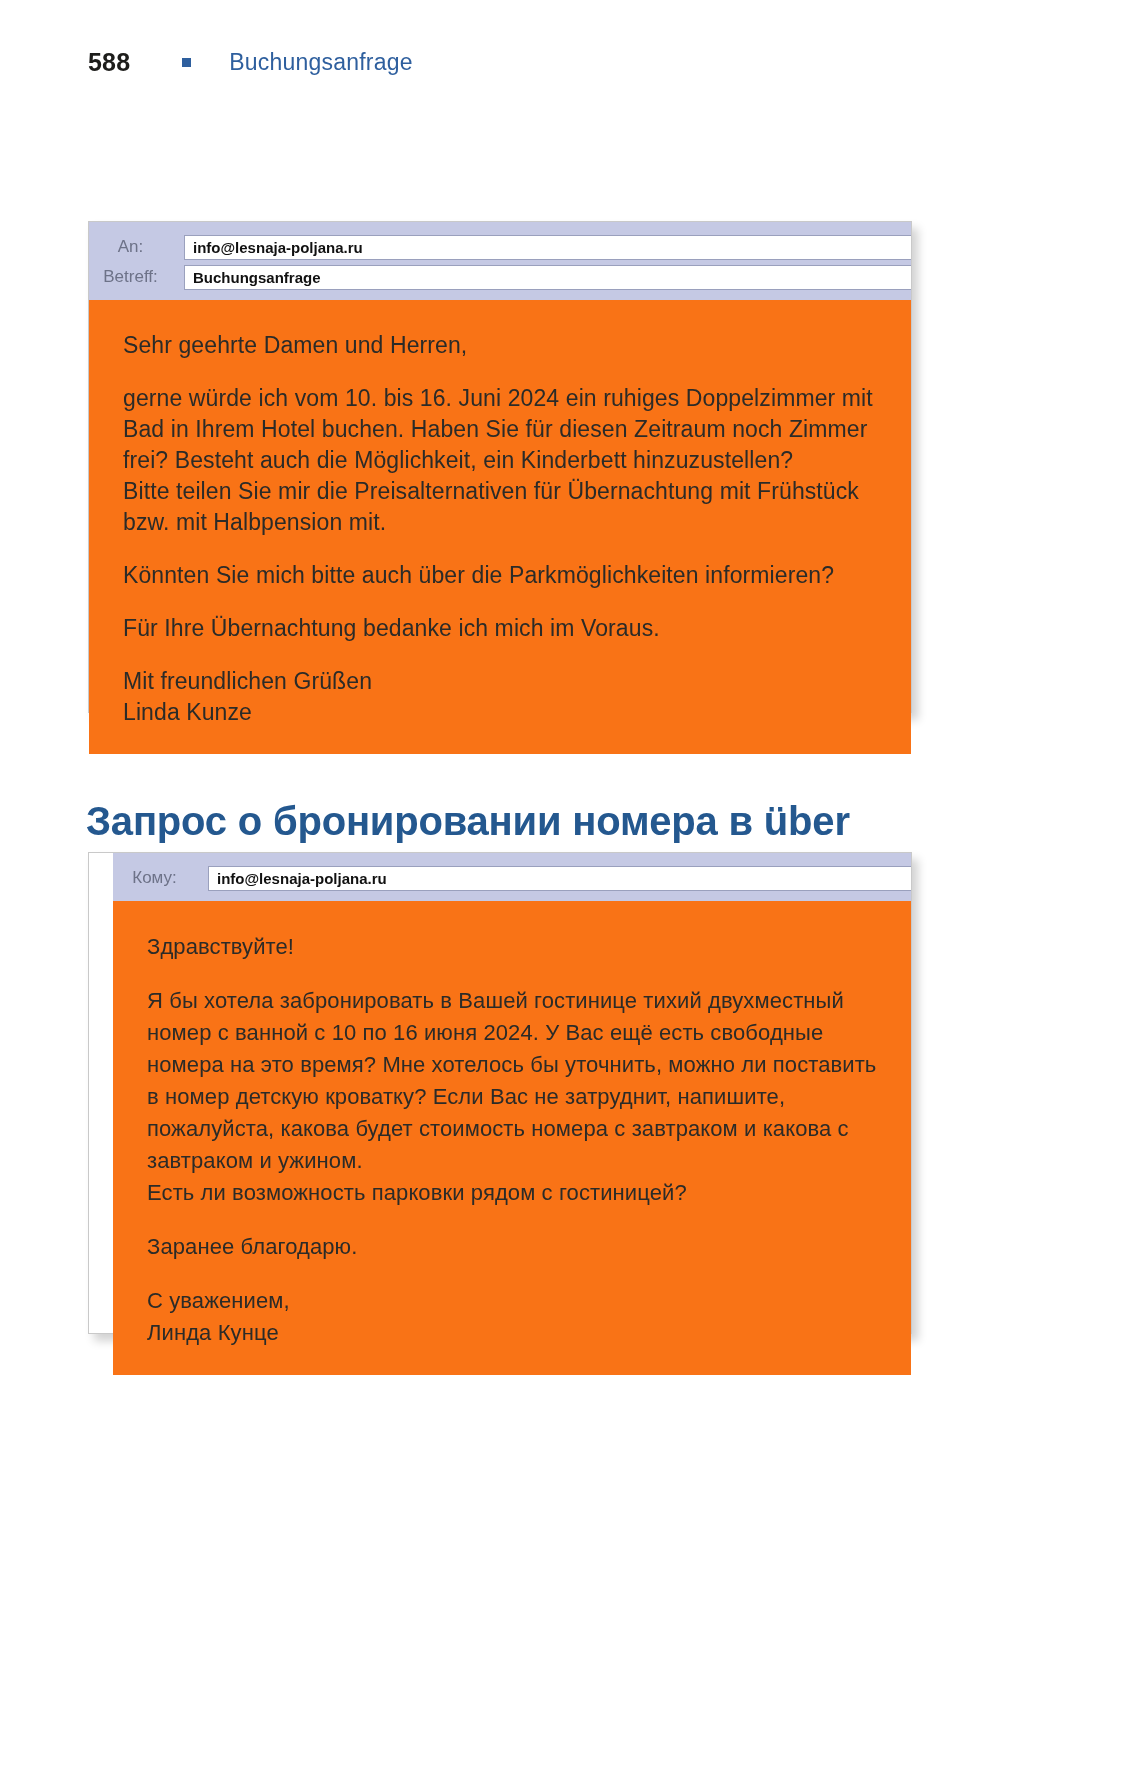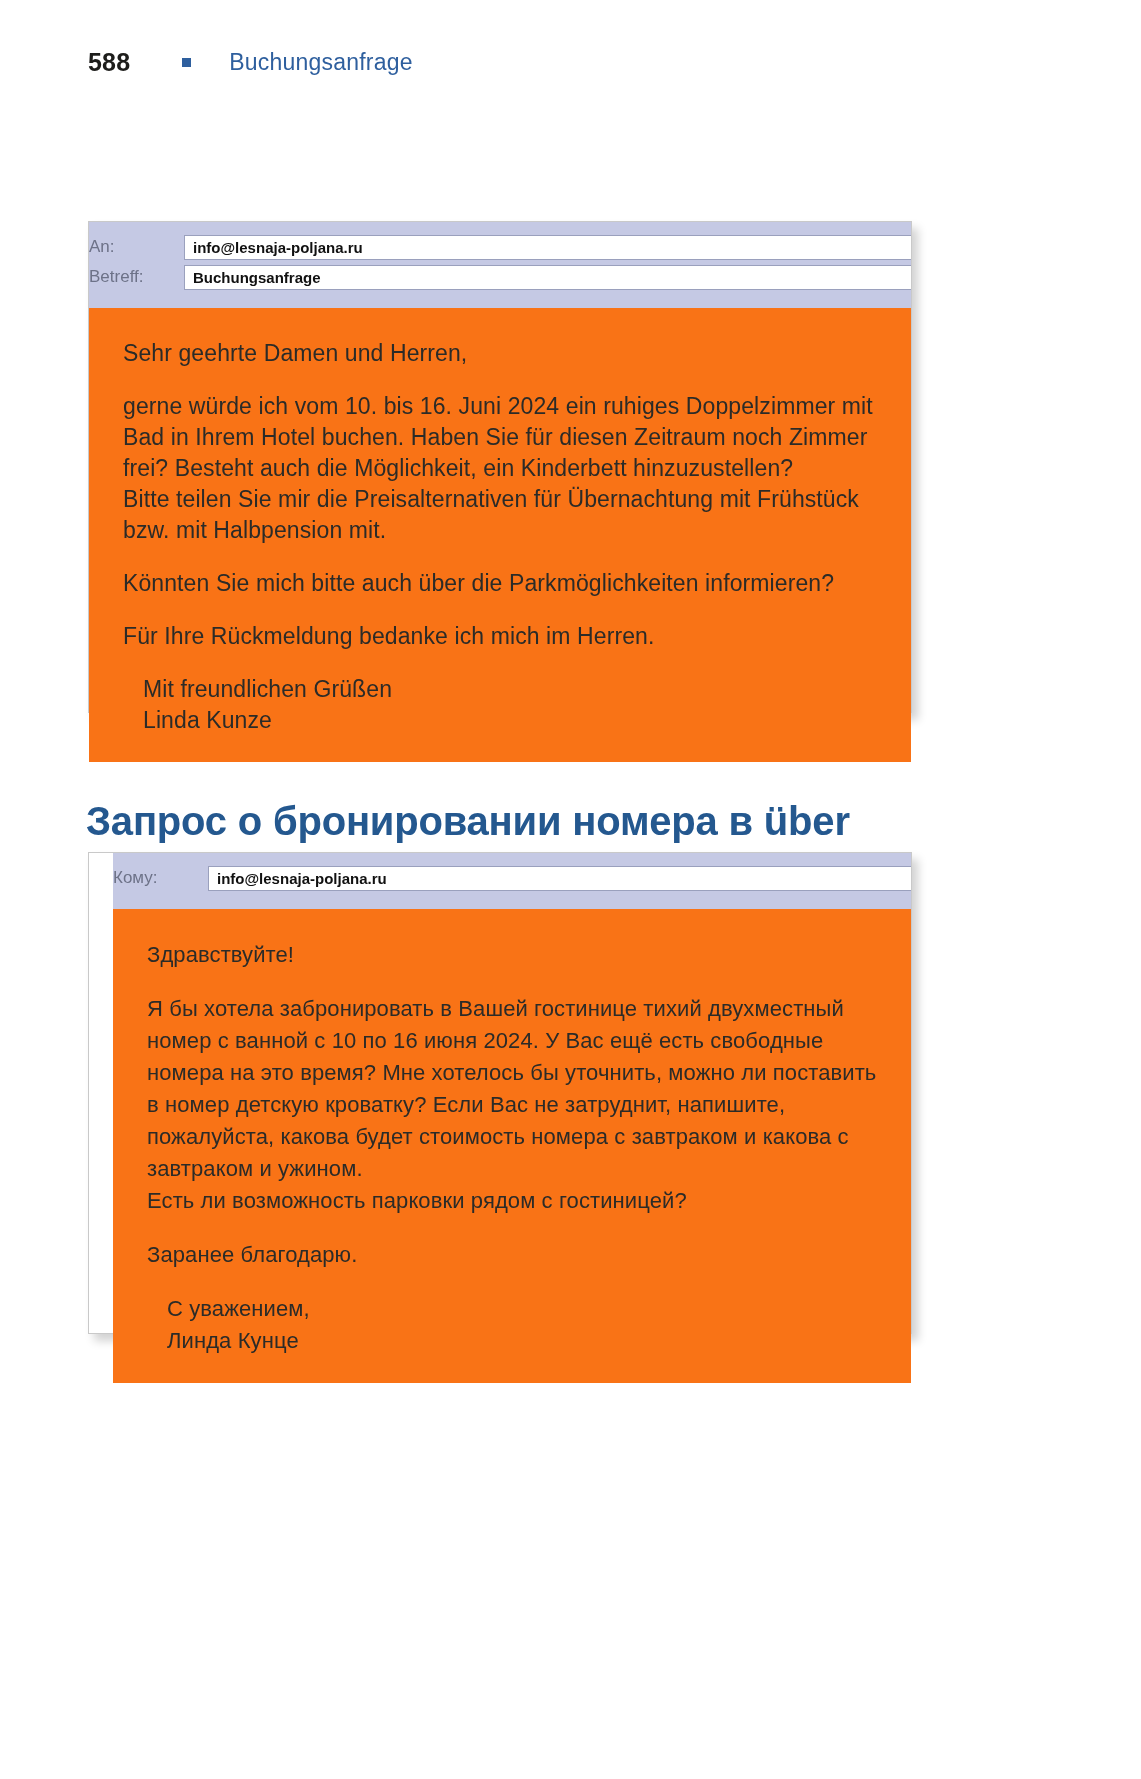--- a/index.html
+++ b/index.html
@@ -82,25 +82,25 @@
   .mail-head {
     background: #c5c9e4;
     padding: 12px 0 10px 0;
   }
   .mail-row {
     display: flex;
     align-items: center;
     height: 26px;
     margin-bottom: 4px;
   }
-  .mail-row:last-child { margin-bottom: 8px; }
+  .mail-row:last-child { margin-bottom: 0; }
 
   .mail-label {
     width: 95px;
-    text-align: left;
+    text-align: center;
     padding-right: 12px;
     font-size: 17px;
     color: #6d7288;
     font-family: "Liberation Sans", sans-serif;
     box-sizing: border-box;
     flex: none;
   }
   .mail-label.ru { width: 95px; }
 
   .mail-input {
@@ -126,21 +126,21 @@
     background: #f97316;
   }
   .mail-body p {
     margin: 0 0 22px 0;
     font-size: 23px;
     line-height: 31px;
     color: #2b2b28;
     font-family: "Liberation Sans", sans-serif;
     letter-spacing: 0.1px;
   }
-  .mail-body p:last-child { margin-bottom: 0; margin-left: 20px; }
+  .mail-body p:last-child { margin-bottom: 0; }
   .mail-body.ru p {
     font-size: 22px;
     line-height: 32px;
   }
 </style>
 </head>
 <body>
 
 <div class="page">
 
@@ -159,21 +159,21 @@
       </div>
       <div class="mail-row">
         <div class="mail-label">Betreff:</div>
         <div class="mail-input">Buchungsanfrage</div>
       </div>
     </div>
     <div class="mail-body">
       <p>Sehr geehrte Damen und Herren,</p>
       <p>gerne würde ich vom 10. bis 16. Juni 2024 ein ruhiges Doppelzimmer mit Bad in Ihrem Hotel buchen. Haben Sie für diesen Zeitraum noch Zimmer frei? Besteht auch die Möglichkeit, ein Kinderbett hinzuzustellen?<br>Bitte teilen Sie mir die Preisalternativen für Übernachtung mit Frühstück bzw. mit Halbpension mit.</p>
       <p>Könnten Sie mich bitte auch über die Parkmöglichkeiten informieren?</p>
-      <p>Für Ihre Rückmeldung bedanke ich mich im Herren.</p>
+      <p>Für Ihre Übernachtung bedanke ich mich im Voraus.</p>
       <p>Mit freundlichen Grüßen<br>Linda Kunze</p>
     </div>
   </div>
 
   <h1 class="heading heading-ru">Запрос о бронировании номера в über</h1>
 
   <div class="mail-card mail-ru">
     <div class="mail-head">
       <div class="mail-row">
         <div class="mail-label ru">Кому:</div>

